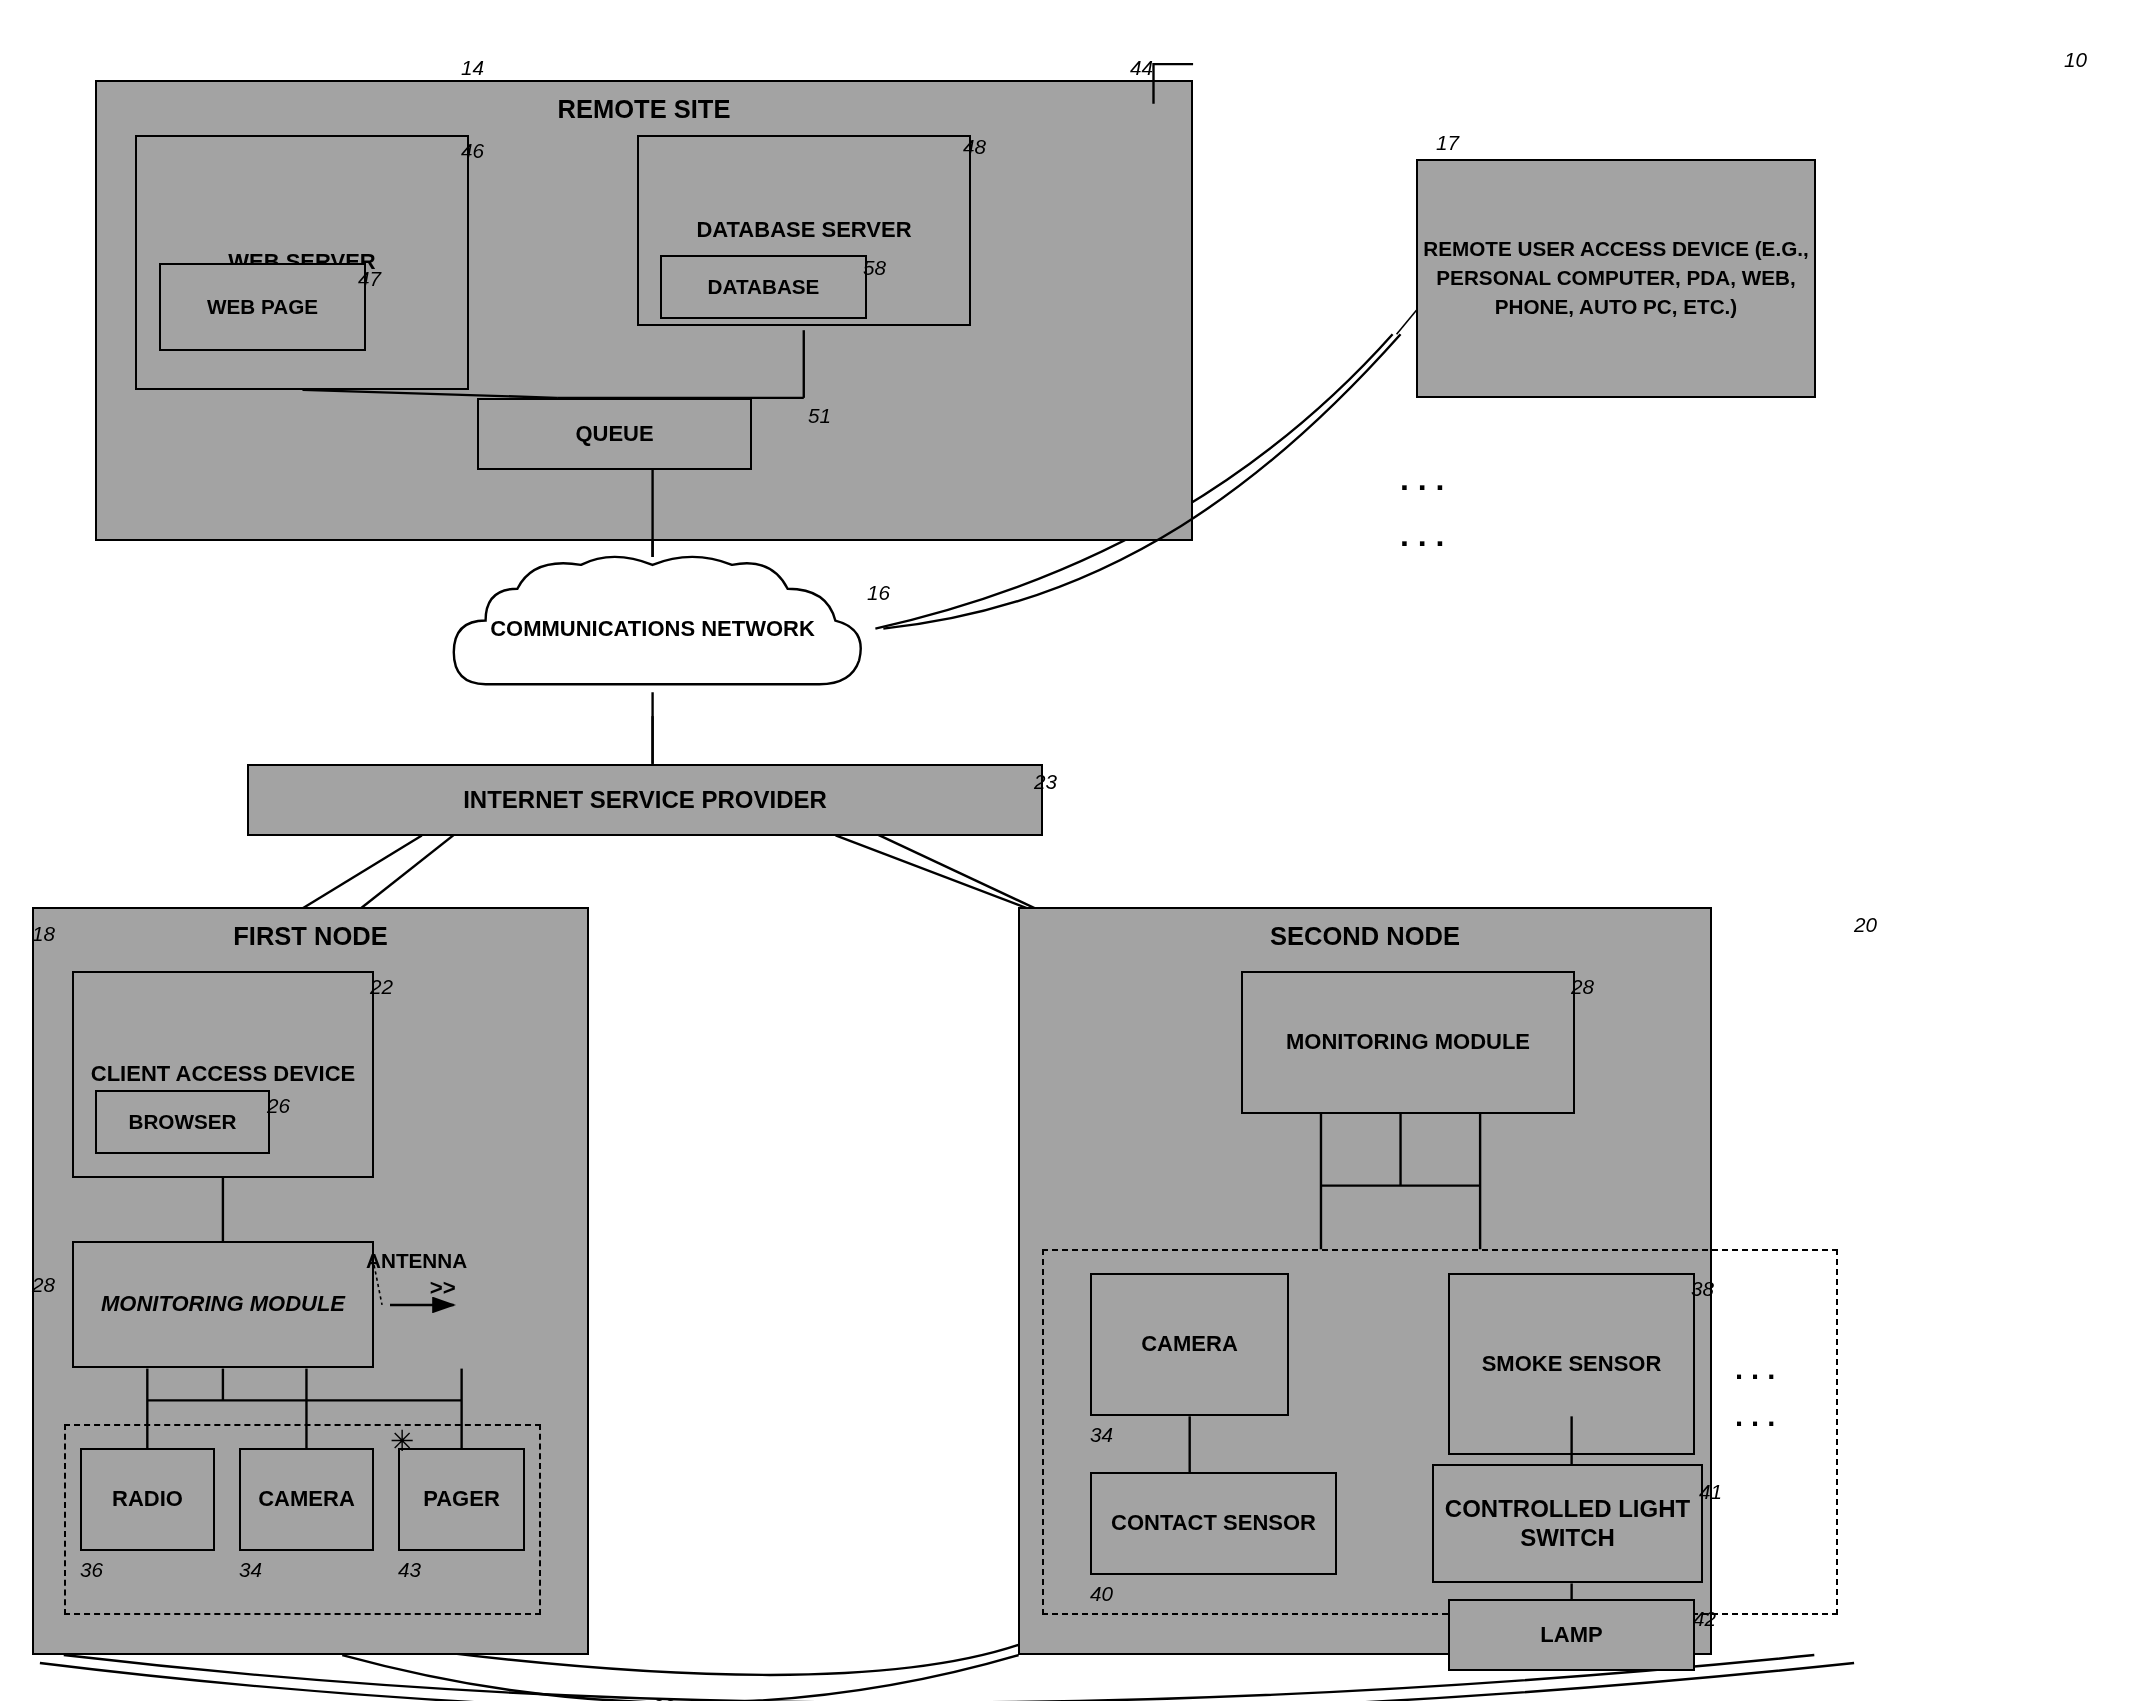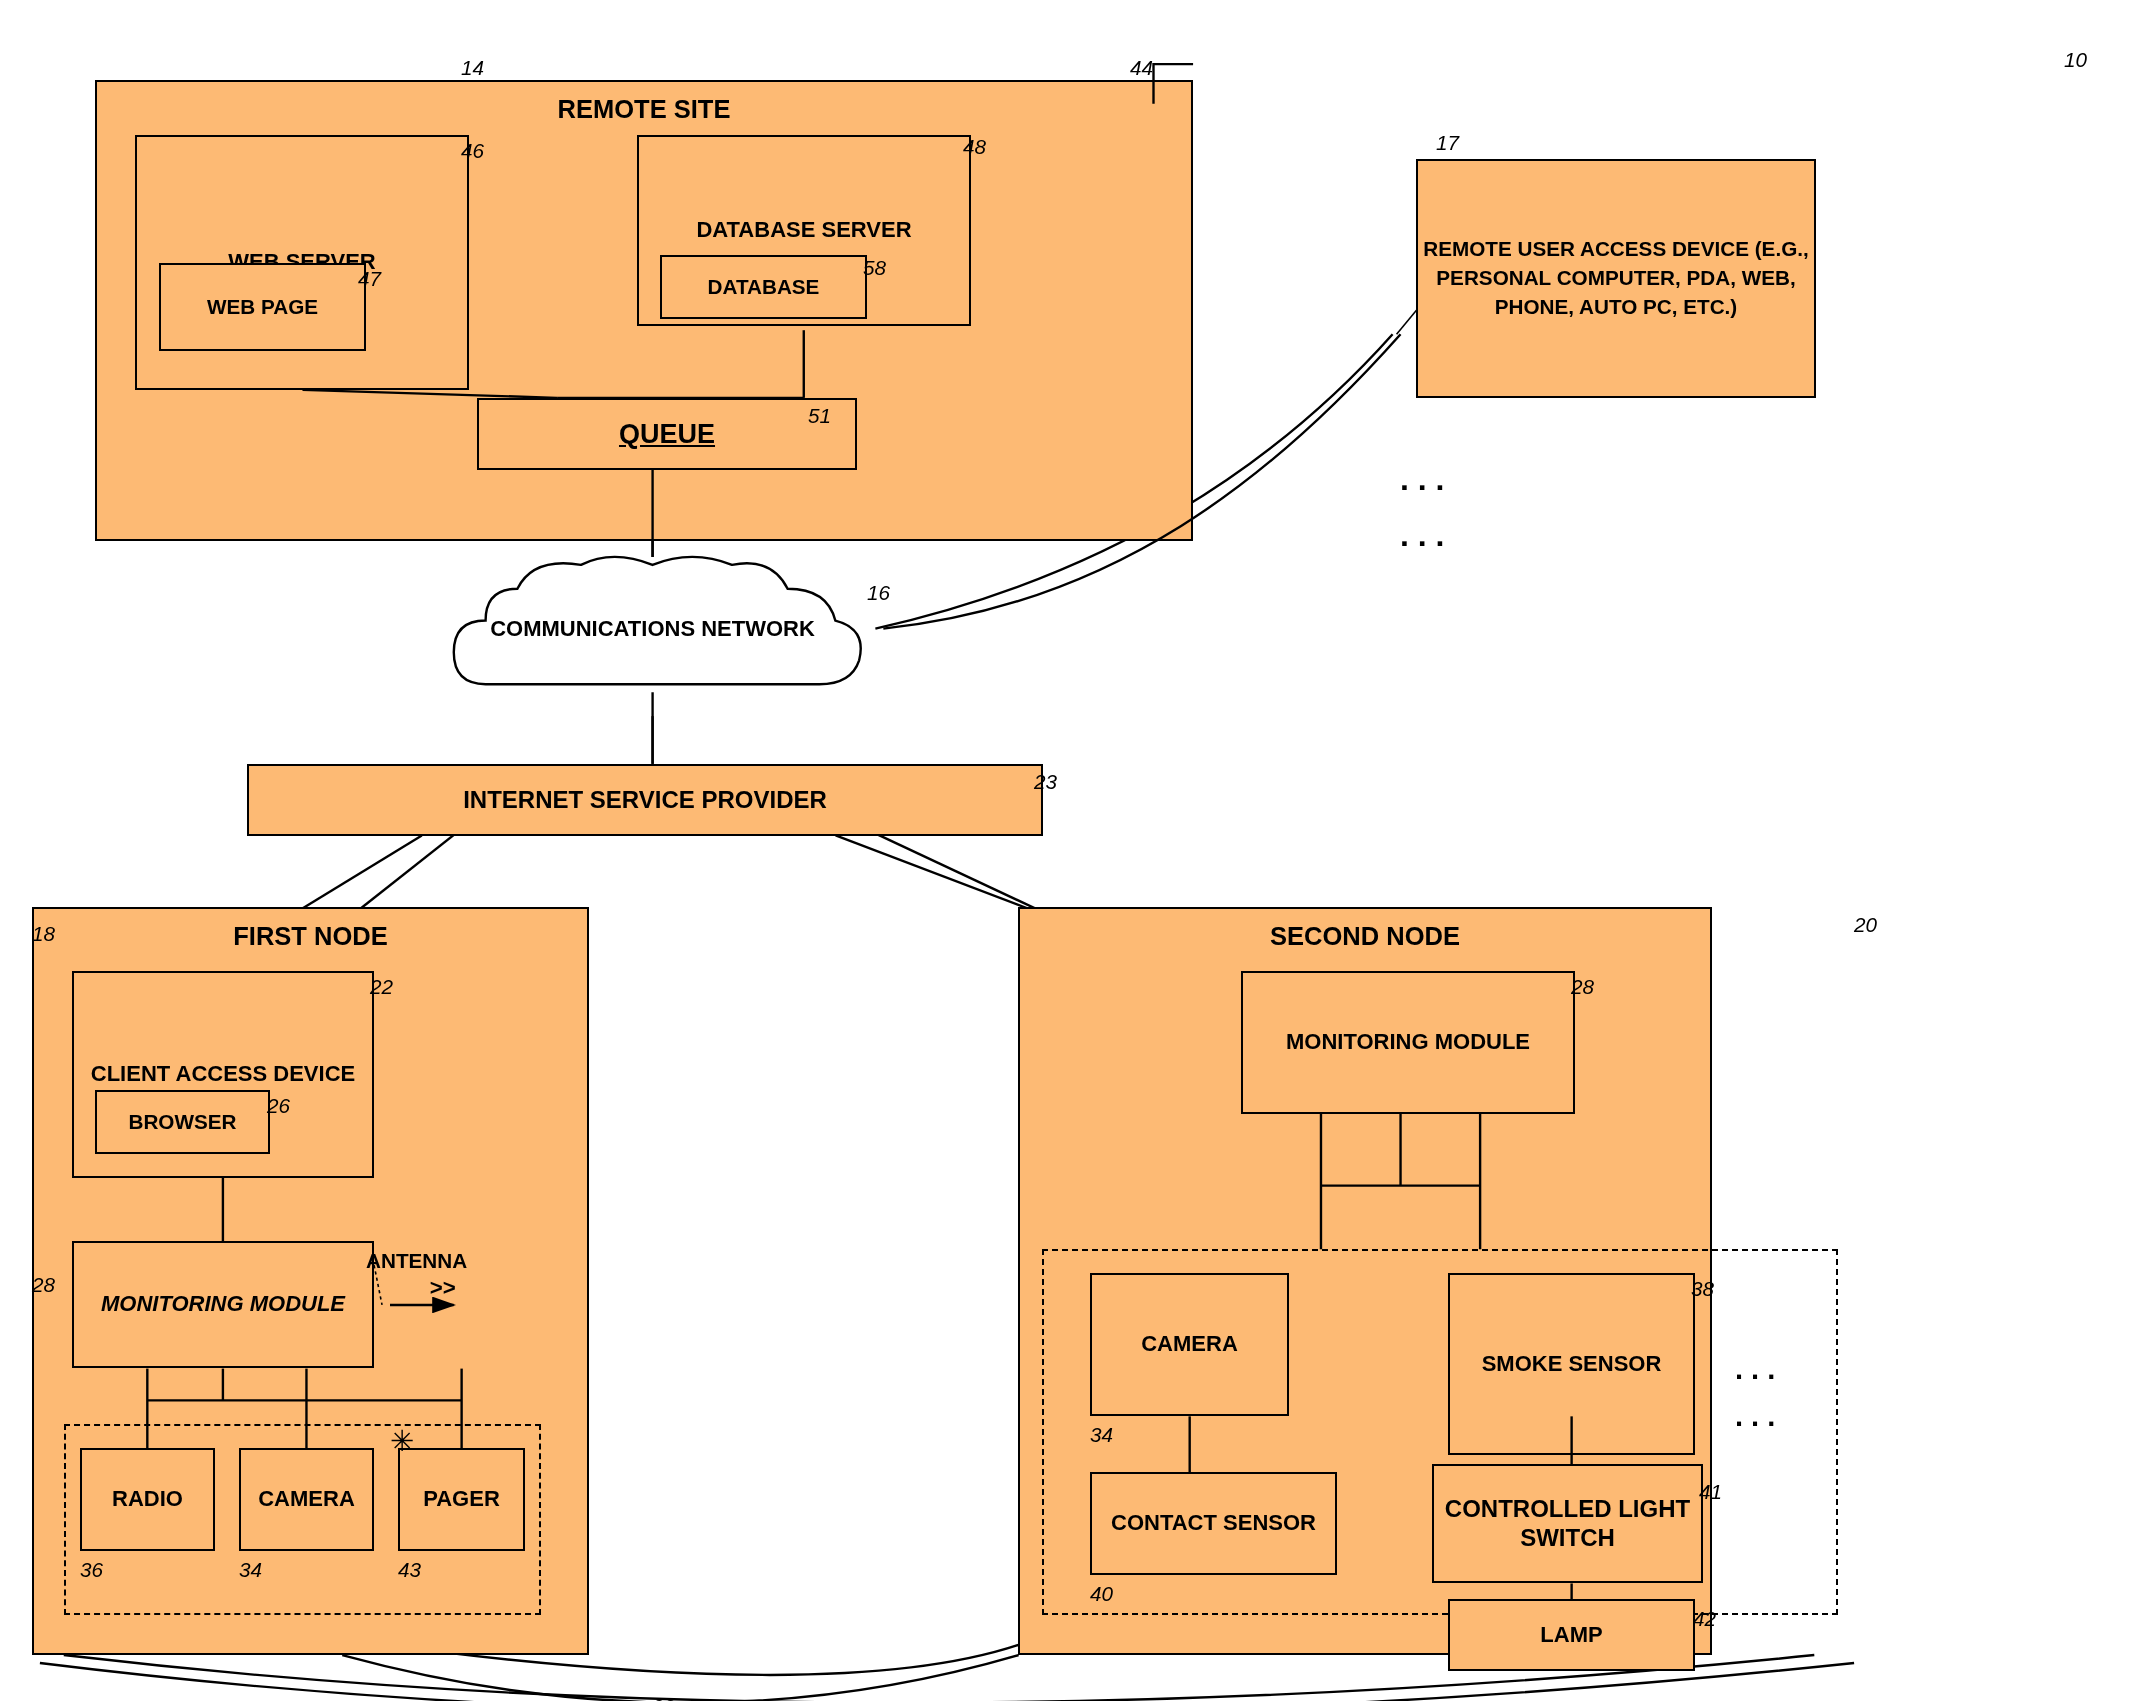--- a/index.html
+++ b/index.html
@@ -12,21 +12,21 @@
       overflow: hidden;
     }
     .diagram {
       position: relative;
       width: 2151px;
       height: 1702px;
     }
     .box {
       position: absolute;
       border: 2.4px solid #000;
-      background: #fdba74;
+      background: #a3a3a3;
       display: flex;
       align-items: center;
       justify-content: center;
       text-align: center;
       font-size: 22px;
       font-weight: bold;
       line-height: 1.2;
     }
     .box-dashed {
       position: absolute;
@@ -135,21 +135,21 @@
   <div class="box" style="left:637px; top:135px; width:334px; height:191px; font-size:22px;">
     <span>DATABASE SERVER</span>
   </div>
   <div class="ref-num" style="left:963px; top:135px;">48</div>
 
   <div class="box" style="left:660px; top:255px; width:207px; height:64px; font-size:20.7px;">
     <span>DATABASE</span>
   </div>
   <div class="ref-num" style="left:863px; top:256px;">58</div>
 
-  <div class="box" style="left:477px; top:398px; width:380px; height:72px; font-size:27px;text-decoration:underline;">
+  <div class="box" style="left:477px; top:398px; width:275px; height:72px; font-size:22px;">
     <span>QUEUE</span>
   </div>
   <div class="ref-num" style="left:808px; top:404px;">51</div>
 
   <svg style="position:absolute;top:0;left:0;width:2151px;height:1702px;pointer-events:none;" viewBox="0 0 2703 2139" width="2151" height="1702">
     <line x1="380" y1="490" x2="700" y2="500" stroke="#000" stroke-width="3"></line>
     <line x1="1010" y1="415" x2="1010" y2="500" stroke="#000" stroke-width="3"></line>
     <line x1="700" y1="500" x2="1010" y2="500" stroke="#000" stroke-width="3"></line>
     <line x1="820" y1="590" x2="820" y2="700" stroke="#000" stroke-width="3"></line>
   </svg>

